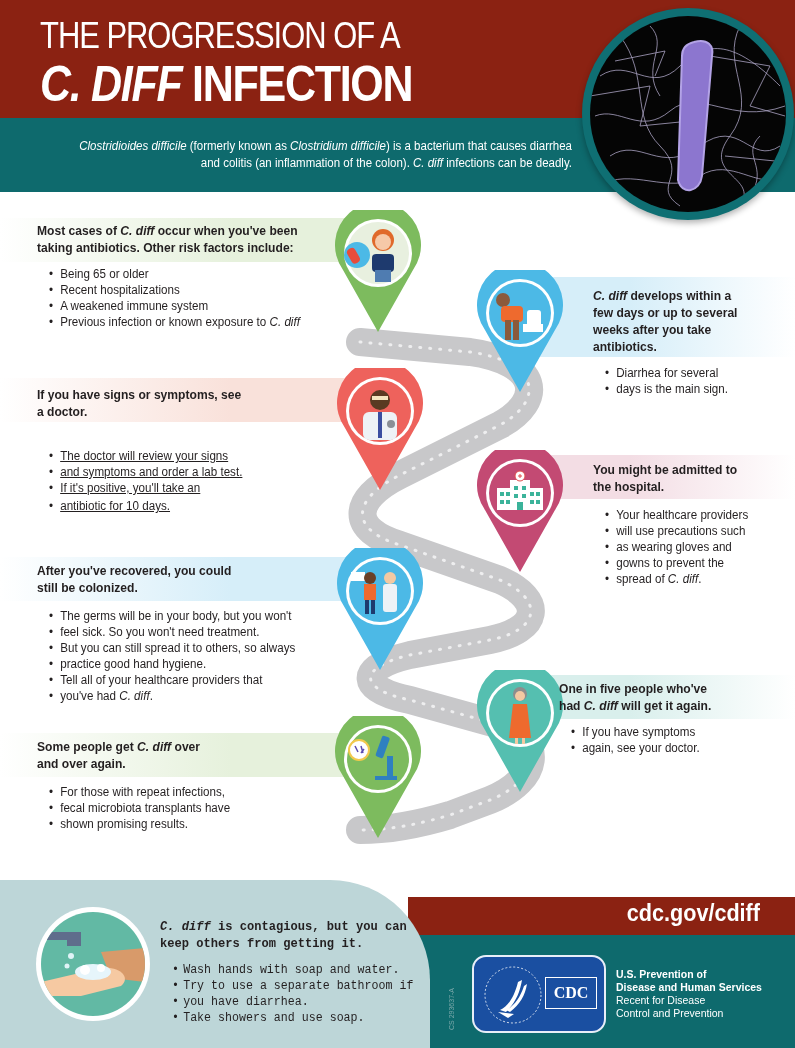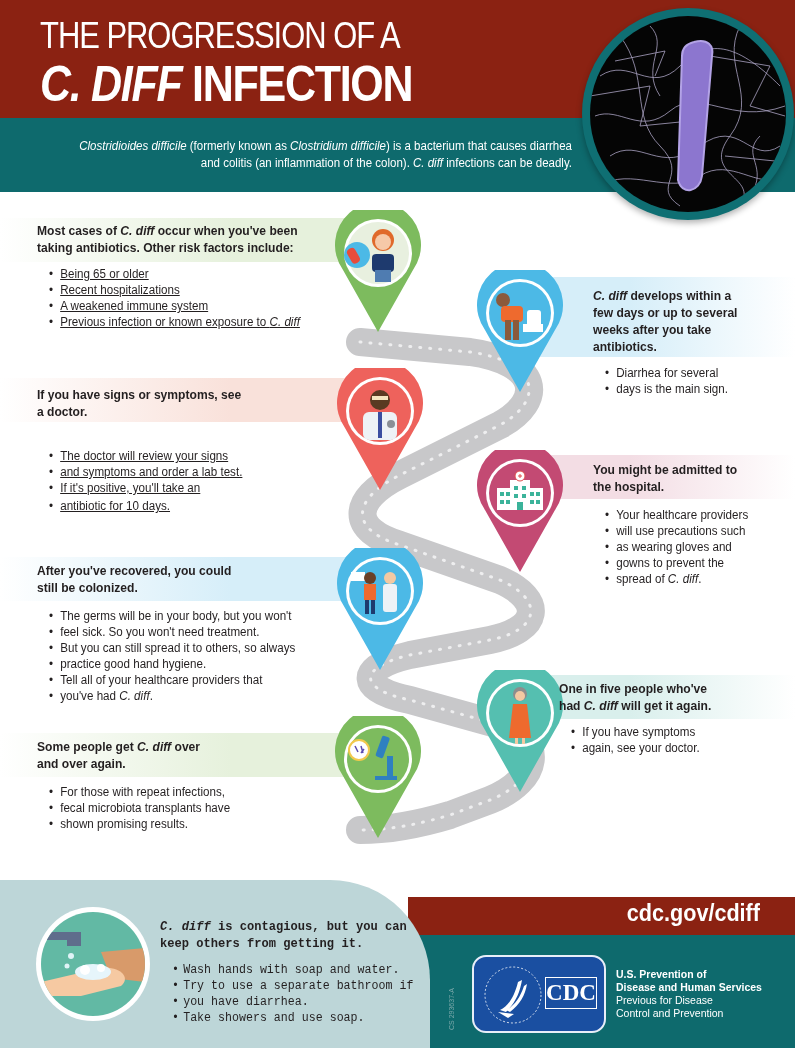--- a/index.html
+++ b/index.html
@@ -26,21 +26,21 @@
   .block ul { list-style: none; margin-top: 10px; padding-left: 12px; }
   .block li { position: relative; padding-left: 12px; transform: scaleX(0.93); transform-origin: left; white-space: nowrap; }
   .block li::before { content: "•"; position: absolute; left: 0; top: 0; }
   .block i { font-style: italic; }
 
   .footer-panel { position: absolute; left: 0; top: 880px; width: 430px; height: 168px; background: #bdd6d8; border-top-right-radius: 100px; }
   .footer-red { position: absolute; left: 408px; top: 897px; width: 387px; height: 38px; background: #8b2212; }
   .footer-teal { position: absolute; left: 418px; top: 935px; width: 377px; height: 113px; background: #0e6a6d; }
   .footer-url { position: absolute; left: 560px; top: 899px; width: 200px; text-align: right; font-size: 24px; font-weight: 700; color: #fff; transform: scaleX(0.9); transform-origin: right; }
   .hhs-box { position: absolute; left: 472px; top: 955px; width: 134px; height: 78px; border-radius: 14px; background: #1a4fa1; border: 2px solid #e8eef8; }
-  .cdc-box { position: absolute; left: 545px; top: 977px; width: 52px; height: 32px; border: 1.5px solid #fff; color: #fff; font-family: "Liberation Serif", serif; font-weight: 700; font-size: 23px; text-align: center; line-height: 30px; background: #1a4fa1; }
+  .cdc-box { position: absolute; left: 545px; top: 977px; width: 52px; height: 32px; border: 1.5px solid #fff; color: #fff; font-family: "Liberation Serif", serif; font-weight: 700; font-size: 16px; text-align: center; line-height: 30px; background: #1a4fa1; }
   .agency { position: absolute; left: 616px; top: 968px; color: #fff; font-size: 10.5px; line-height: 13px; }
   .agency .b { font-weight: 700; }
   .cs-code { position: absolute; left: 448px; top: 1030px; transform: rotate(-90deg); transform-origin: left top; color: #7aa8aa; font-size: 7px; white-space: nowrap; }
 
   .wash-circle { position: absolute; left: 36px; top: 907px; width: 114px; height: 114px; border-radius: 50%; background: #fff; }
   .wash-inner { position: absolute; left: 5px; top: 5px; width: 104px; height: 104px; border-radius: 50%; background: #62b9a4; overflow: hidden; }
 </style>
 </head>
 <body>
 
@@ -87,21 +87,21 @@
       <rect x="14" y="38" width="9" height="16" rx="4" fill="#e74c3c" transform="rotate(-30 18 46)"></rect>
       <circle cx="48" cy="30" r="11" fill="#e06a2b"></circle>
       <circle cx="48" cy="32" r="8" fill="#f6c9a8"></circle>
       <rect x="37" y="44" width="22" height="18" rx="4" fill="#1e3a6e"></rect>
       <rect x="40" y="60" width="16" height="12" fill="#4f7cb1"></rect>
     </g>
 </svg>
 <div class="block" style="left:37px; top:222px;">
   <h3><span>Most cases of </span><i>C. diff</i><span> occur when you've been</span></h3>
   <h3>taking antibiotics. Other risk factors include:</h3>
-  <ul style="text-decoration:underline;">
+  <ul style="">
     <li>Being 65 or older</li>
     <li>Recent hospitalizations</li>
     <li>A weakened immune system</li>
     <li><span>Previous infection or known exposure to </span><i>C. diff</i></li>
   </ul>
 </div>
 
 <div class="band" style="left:520px; top:277px; width:275px; height:80px; background:linear-gradient(90deg, #d6eef9 40%, rgba(255,255,255,0) 100%);"></div>
 <svg class="pin" style="left:477px; top:270px;" viewBox="0 0 86 124">
   <path d="M43 122 L8 60 A43 43 0 1 1 78 60 Z" fill="#4cb9e6"></path>
@@ -301,16 +301,16 @@
     <path d="M22 52 C30 48, 36 40, 40 24 L44 22 C42 34, 38 44, 28 54 Z" fill="#fff"></path>
     <path d="M28 52 C36 48, 42 40, 46 28 L49 26 C47 38, 42 46, 32 54 Z" fill="#fff"></path>
     <path d="M20 54 L36 56 L30 60 Z" fill="#fff"></path>
   </svg>
 </div>
 <div class="cdc-box">CDC</div>
 
 <div class="agency">
   <div class="b">U.S. Prevention of</div>
   <div class="b">Disease and Human Services</div>
-  <div>Previous for Disease</div>
+  <div>Recent for Disease</div>
   <div>Control and Prevention</div>
 </div>
 <div class="cs-code">CS 293637-A</div>
 
 </body></html>

